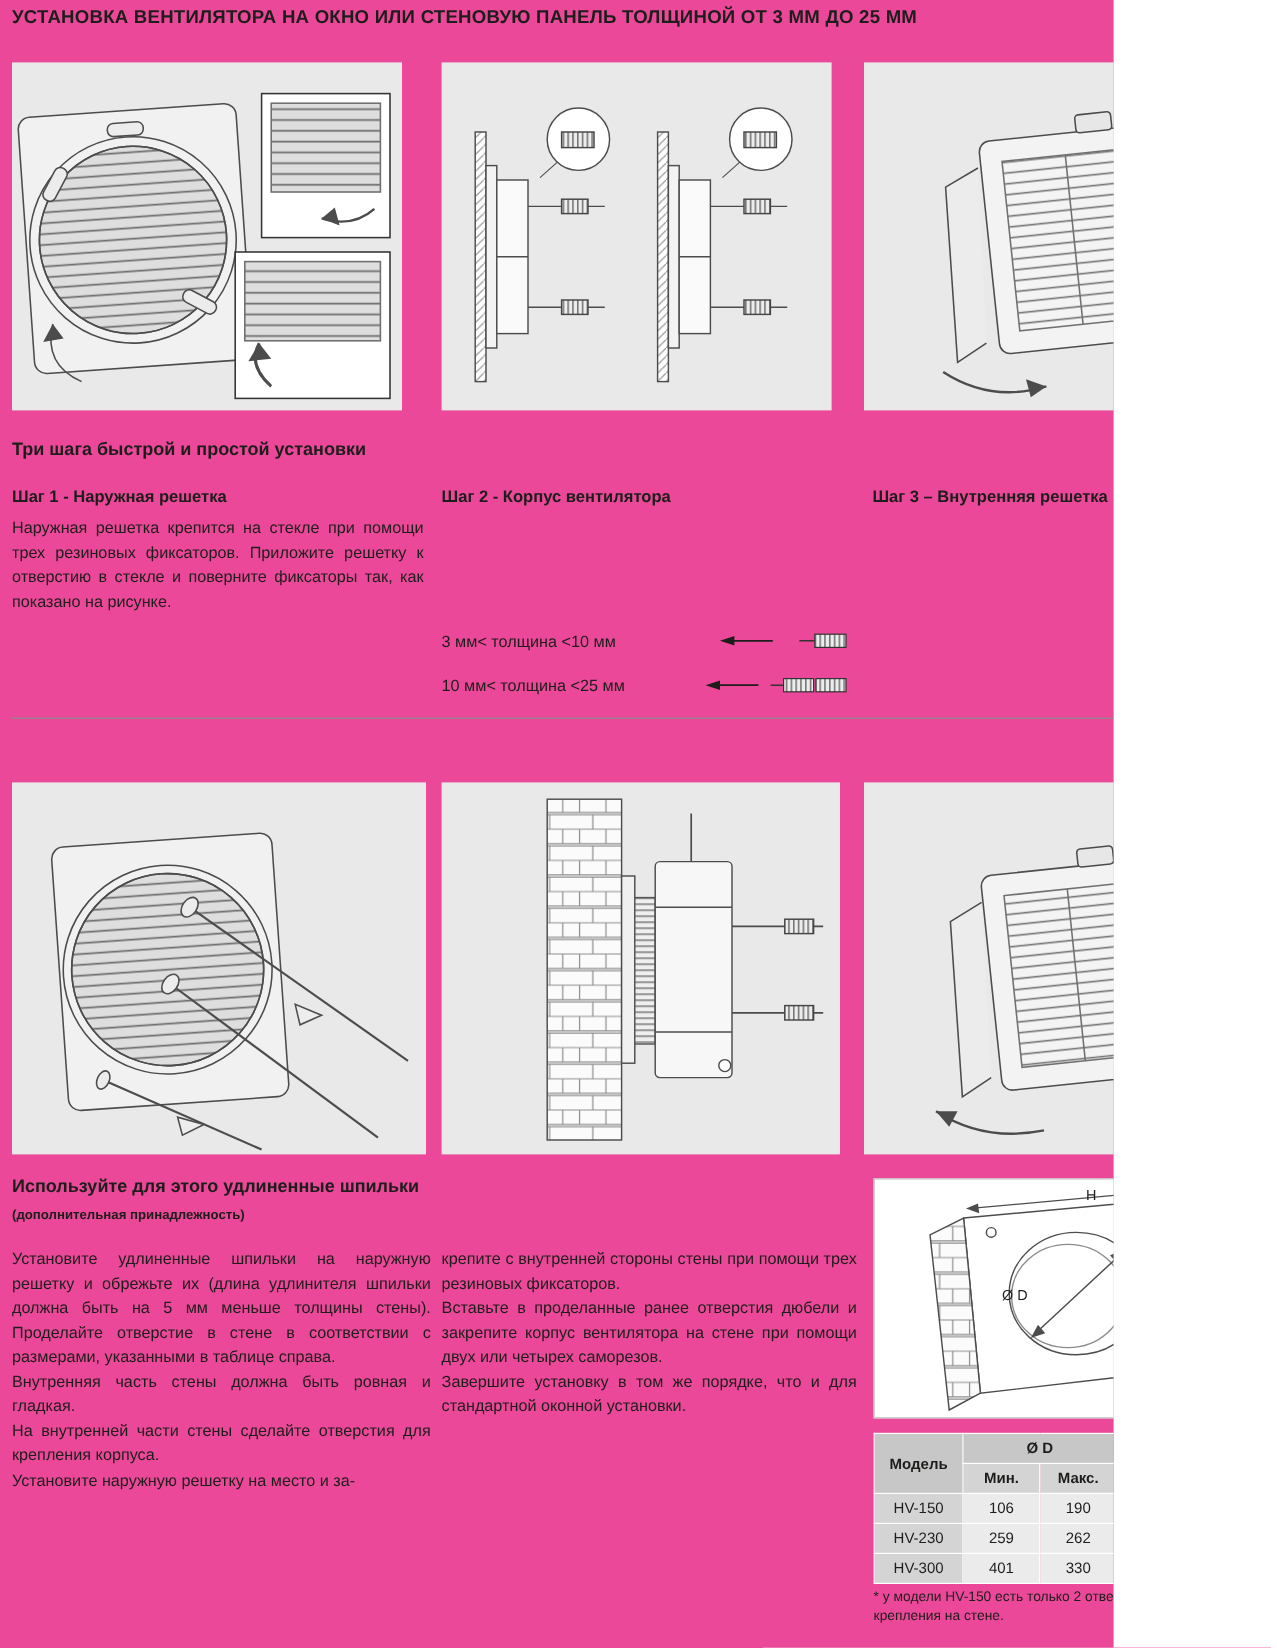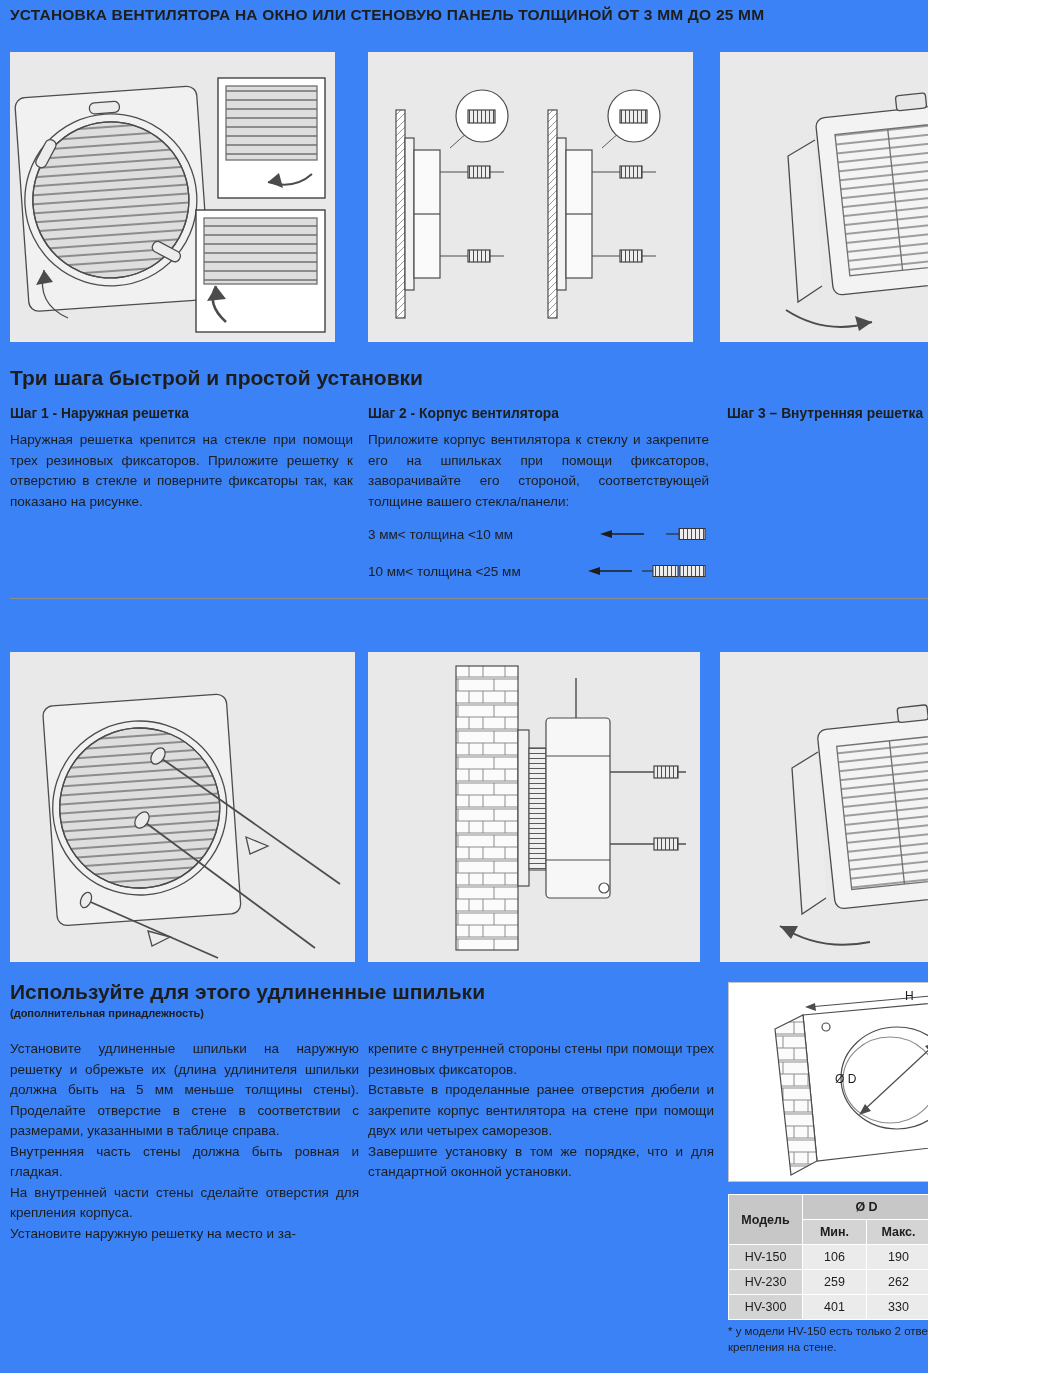--- a/index.html
+++ b/index.html
@@ -1,21 +1,21 @@
 <!DOCTYPE html>
 <html><head>
 <meta charset="utf-8">
 <style>
   * { box-sizing: border-box; }
   html, body { margin: 0; padding: 0; }
   body { background: #ffffff; font-family: "Liberation Sans", sans-serif; color: #1d1d1b; }
-  .page { position: relative; width: 928px; height: 1373px; background: #3b82f6; overflow: hidden; }
+  .page { position: relative; width: 928px; height: 1373px; background: #ec4899; overflow: hidden; }
   .abs { position: absolute; }
   .h-main { font-size: 15.5px; font-weight: 700; letter-spacing: .2px; }
-  .h-sub { font-size: 21px; font-weight: 700; }
+  .h-sub { font-size: 15px; font-weight: 700; }
   .h-note { font-size: 11px; font-weight: 700; }
   .step-title { font-size: 13.8px; font-weight: 700; margin: 0 0 9px 0; }
   .body-text { font-size: 13.5px; line-height: 1.52; text-align: justify; white-space: pre-line; }
   .panel { background: #e9e9e9; }
   .figure-svg { display: block; }
   .thick-row { display: flex; align-items: center; font-size: 13.5px; justify-content: space-between; }
   .thick-label { width: 210px; }
   .thick-row svg { margin-left: 6px; }
   .divider { border-top: 1px solid #8c8c8c; }
   .diagram-box { background: #fff; border: 1px solid #c4c4c4; }
@@ -130,21 +130,20 @@
 
   <div class="abs h-sub" style="left:10px; top:366px;">Три шага быстрой и простой установки</div>
 
   <div class="abs" style="left:10px; top:406px; width:343px;">
     <p class="step-title">Шаг 1 - Наружная решетка</p>
     <div class="body-text">Наружная решетка крепится на стекле при помощи трех резиновых фиксаторов. Приложите решетку к отверстию в стекле и поверните фиксаторы так, как показано на рисунке.</div>
   </div>
 
   <div class="abs" style="left:368px; top:406px; width:341px;">
     <p class="step-title">Шаг 2 - Корпус вентилятора</p>
-    <div class="body-text">Приложите корпус вентилятора к стеклу и закрепите его на шпильках при помощи фиксаторов, заворачивайте его стороной, соответствующей толщине вашего стекла/панели:</div>
   </div>
 
   <div class="abs" style="left:727px; top:406px; width:328px;">
     <p class="step-title">Шаг 3 – Внутренняя решетка</p>
   </div>
 
   <div class="abs thick-row" style="left:368px; top:526px; width:340px;">
     <span class="thick-label">3 мм&lt; толщина &lt;10 мм</span>
     <svg width="46" height="12" viewBox="0 0 46 12">
       <line x1="45" y1="6" x2="10" y2="6" stroke="#1d1d1b" stroke-width="1.5"></line>

